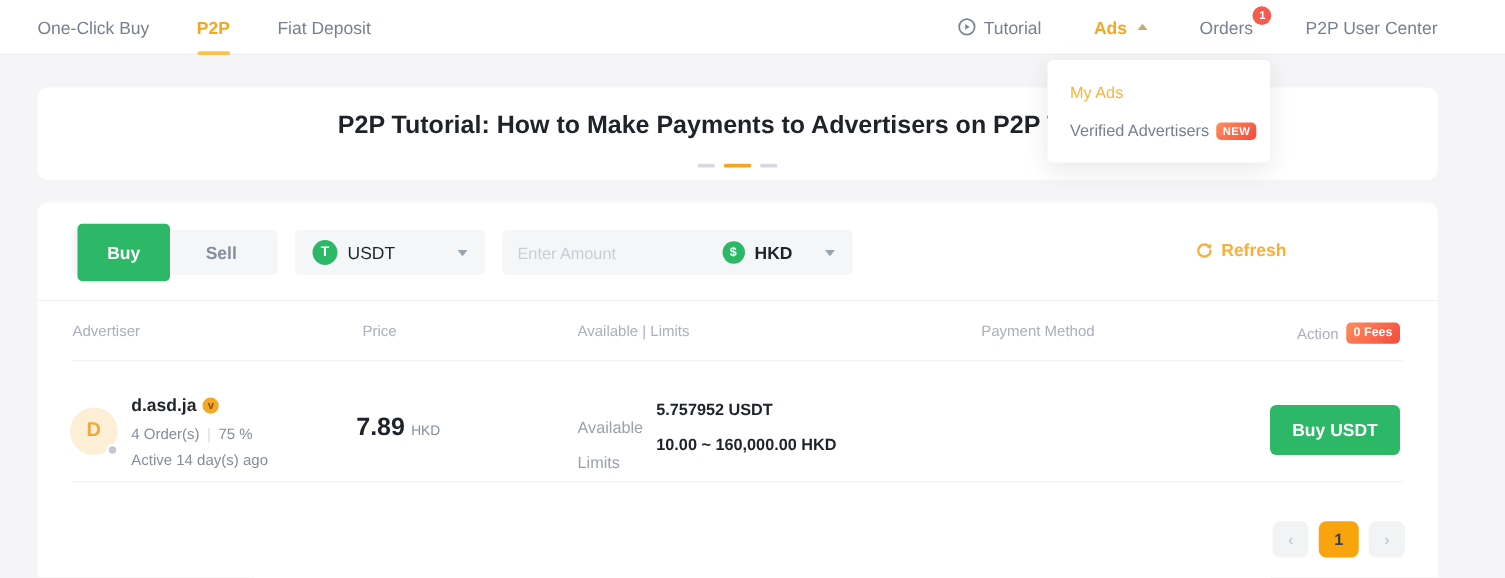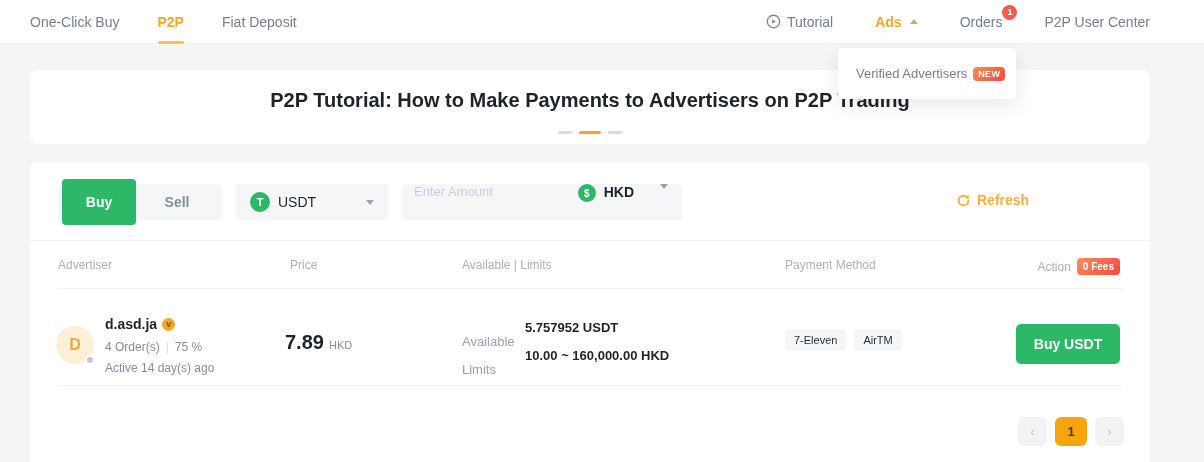--- a/index.html
+++ b/index.html
@@ -58,21 +58,21 @@
             font-weight:bold; display:flex; align-items:center; justify-content:center; cursor:pointer; }
   .btn-sell { flex:1; text-align:center; color:#848e9c; font-size:14px; font-weight:bold; cursor:pointer; }
   .select { position:absolute; height:36px; background:#f5f6f8; border-radius:4px; display:flex;
             align-items:center; cursor:pointer; }
   .select-asset { left:206px; width:152px; padding:0 14px; gap:8px; }
   .coin-circle { width:20px; height:20px; border-radius:50%; background:#2db868; color:#fff; font-size:11px;
             font-weight:bold; display:flex; align-items:center; justify-content:center; flex:none; }
   .coin-circle.small { width:18px; height:18px; font-size:10px; }
   .select-label { font-size:14px; color:#1e2329; flex:1; }
   .amount-box { position:absolute; left:372px; width:280px; height:36px; background:#f5f6f8; border-radius:4px;
-            display:flex; align-items:flex-start; padding:0 14px 0 12px; gap:8px; }
+            display:flex; align-items:center; padding:0 14px 0 12px; gap:8px; }
   .amount-input { flex:1; min-width:0; border:none; outline:none; background:transparent; font-size:13px;
             color:#1e2329; font-family:"Liberation Sans", sans-serif; }
   .amount-input::placeholder { color:#c9ced6; }
   .fiat-label { font-size:14px; font-weight:600; color:#1e2329; margin-right:18px; }
   .select-payment { left:658px; width:248px; padding:0 14px; }
   .refresh { position:absolute; left:926px; top:8px; display:flex; align-items:center; gap:6px;
             color:#fbae3c; font-size:14px; font-weight:bold; cursor:pointer; }
 
   
   .thead { position:absolute; top:96px; left:0; width:100%; font-size:12px; color:#aab0bb; }
@@ -145,20 +145,23 @@
         <span>Orders</span>
         <span class="orders-badge">1</span>
       </div>
       <div class="nav-link">
         <span>P2P User Center</span>
       </div>
     </div>
   </div>
 
   <div class="ads-menu">
+    <div class="ads-menu-item highlight">
+      <span>My Ads</span>
+    </div>
     <div class="ads-menu-item">
       <span>Verified Advertisers</span>
       <span class="badge-new">NEW</span>
     </div>
   </div>
 
   <div class="banner">
     <div class="banner-title">P2P Tutorial: How to Make Payments to Advertisers on P2P Trading</div>
     <div class="banner-dots">
       <span class="dot"></span>
@@ -225,24 +228,20 @@
 
       <div class="price-cell">
         <span class="price-value">7.89</span><span class="price-cur">HKD</span>
       </div>
 
       <span class="al-label" style="left:432px; top:32px;">Available</span>
       <span class="al-value" style="left:495px; top:32px;">5.757952 USDT</span>
       <span class="al-label" style="left:432px; top:60px;">Limits</span>
       <span class="al-value" style="left:495px; top:60px;">10.00 ~ 160,000.00 HKD</span>
 
-      <div class="pay-tags">
-        <span class="pay-tag">7-Eleven</span>
-        <span class="pay-tag">AirTM</span>
-      </div>
 
       <div class="btn-buy-usdt">Buy USDT</div>
     </div>
 
     <div class="divider" style="top:223px; left:28px; right:28px;"></div>
 
     <div class="pagination">
       <div class="page-btn">‹</div>
       <div class="page-btn current">1</div>
       <div class="page-btn">›</div>

